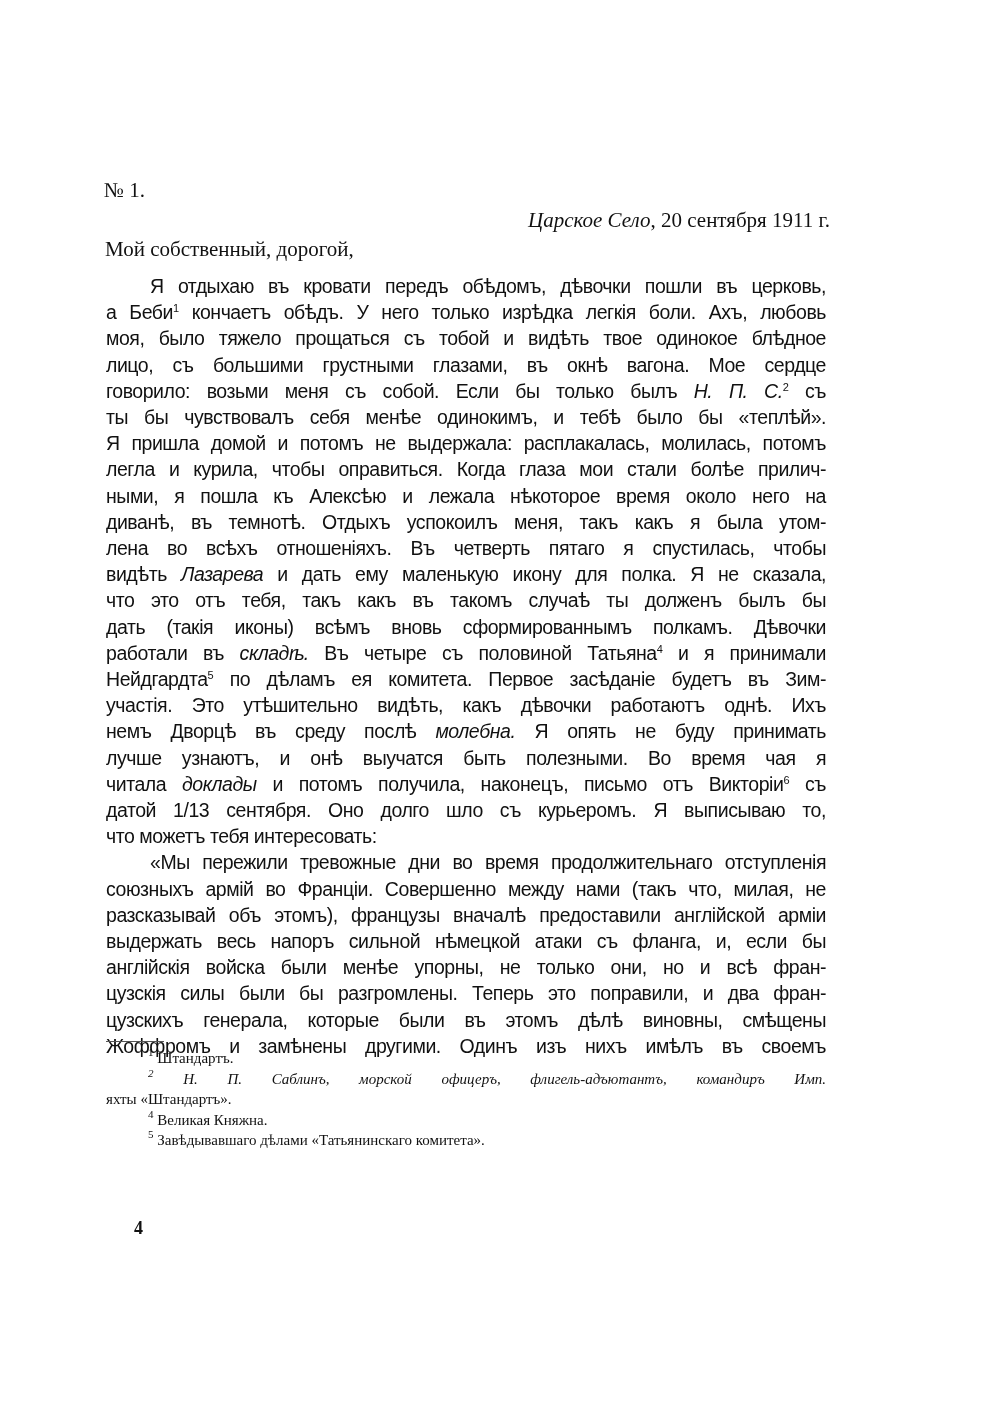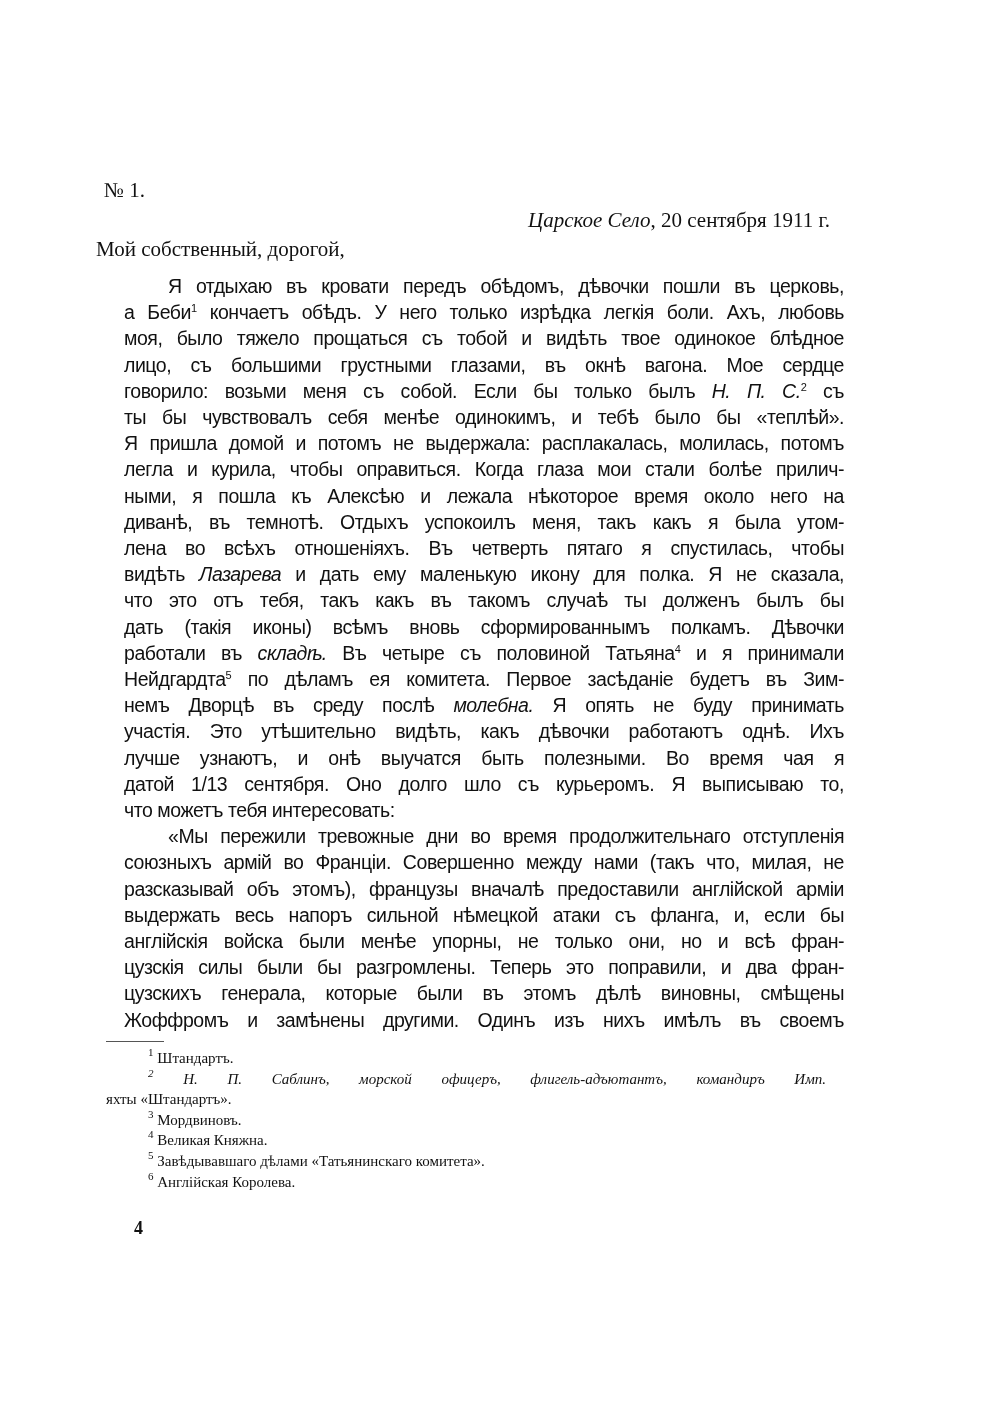--- a/index.html
+++ b/index.html
@@ -2,22 +2,22 @@
 <html><head>
 <meta charset="utf-8">
 <style>
   html, body { margin: 0; padding: 0; background: #ffffff; }
   body { width: 1000px; height: 1418px; position: relative; overflow: hidden;
          font-family: "Liberation Serif", serif; color: #111; }
   .page { position: absolute; left: 0; top: 0; width: 1000px; height: 1418px; }
   .num { position: absolute; left: 104px; top: 178px; font-size: 21px; }
   .place { position: absolute; right: 170px; top: 208px; font-size: 21px; }
   .place i { font-style: italic; margin-top: 12px; }
-  .salut { position: absolute; left: 96px; top: 237px; font-size: 21px; }
-  .body { position: absolute; left: 124px; top: 273px; width: 720px;
+  .salut { position: absolute; left: 105px; top: 237px; font-size: 21px; }
+  .body { position: absolute; left: 106px; top: 273px; width: 720px;
           font-family: "Liberation Sans Narrow", "Liberation Sans", sans-serif;
           font-size: 19.5px; line-height: 26.2px; }
   .line { display: block; white-space: nowrap; text-align: justify;
           text-align-last: justify; letter-spacing: -0.45px; }
   .line.last { text-align-last: left; }
   .line.indent { padding-left: 44px; }
   .line i { font-style: italic; }
   sup { font-size: 11px; vertical-align: 7px; line-height: 0; }
   .rule { position: absolute; left: 106px; top: 1041px; width: 58px; height: 1px; background: #555; }
   .notes { position: absolute; left: 106px; top: 1048px; width: 720px;
@@ -44,38 +44,37 @@
       <span class="line"><span>Я пришла домой и потомъ не выдержала: расплакалась, молилась, потомъ</span></span>
       <span class="line"><span>легла и курила, чтобы оправиться. Когда глаза мои стали болѣе прилич-</span></span>
       <span class="line"><span>ными, я пошла къ Алексѣю и лежала нѣкоторое время около него на</span></span>
       <span class="line"><span>диванѣ, въ темнотѣ. Отдыхъ успокоилъ меня, такъ какъ я была утом-</span></span>
       <span class="line"><span>лена во всѣхъ отношеніяхъ. Въ четверть пятаго я спустилась, чтобы</span></span>
       <span class="line"><span>видѣть </span><i>Лазарева</i><span> и дать ему маленькую икону для полка. Я не сказала,</span></span>
       <span class="line"><span>что это отъ тебя, такъ какъ въ такомъ случаѣ ты долженъ былъ бы</span></span>
       <span class="line"><span>дать (такія иконы) всѣмъ вновь сформированнымъ полкамъ. Дѣвочки</span></span>
       <span class="line"><span>работали въ </span><i>складѣ.</i><span> Въ четыре съ половиной Татьяна</span><sup>4</sup><span> и я принимали</span></span>
       <span class="line"><span>Нейдгардта</span><sup>5</sup><span> по дѣламъ ея комитета. Первое засѣданіе будетъ въ Зим-</span></span>
+      <span class="line"><span>участія. Это утѣшительно видѣть, какъ дѣвочки работаютъ однѣ. Ихъ</span></span>
       <span class="line"><span>немъ Дворцѣ въ среду послѣ </span><i>молебна.</i><span> Я опять не буду принимать</span></span>
-      <span class="line"><span>участія. Это утѣшительно видѣть, какъ дѣвочки работаютъ однѣ. Ихъ</span></span>
       <span class="line"><span>лучше узнаютъ, и онѣ выучатся быть полезными. Во время чая я</span></span>
+      <span class="line"><span>читала </span><i>доклады</i><span> и потомъ получила, наконецъ, письмо отъ Викторіи</span><sup>6</sup><span> съ</span></span>
       <span class="line"><span>датой 1/13 сентября. Оно долго шло съ курьеромъ. Я выписываю то,</span></span>
       <span class="line last"><span>что можетъ тебя интересовать:</span></span>
       <span class="line indent"><span>«Мы пережили тревожные дни во время продолжительнаго отступленія</span></span>
       <span class="line"><span>союзныхъ армій во Франціи. Совершенно между нами (такъ что, милая, не</span></span>
       <span class="line"><span>разсказывай объ этомъ), французы вначалѣ предоставили англійской арміи</span></span>
       <span class="line"><span>выдержать весь напоръ сильной нѣмецкой атаки съ фланга, и, если бы</span></span>
       <span class="line"><span>англійскія войска были менѣе упорны, не только они, но и всѣ фран-</span></span>
       <span class="line"><span>цузскія силы были бы разгромлены. Теперь это поправили, и два фран-</span></span>
       <span class="line"><span>цузскихъ генерала, которые были въ этомъ дѣлѣ виновны, смѣщены</span></span>
       <span class="line"><span>Жоффромъ и замѣнены другими. Одинъ изъ нихъ имѣлъ въ своемъ</span></span>
     </div>
   <div class="rule"></div>
   <div class="notes" id="notes">
       <span class="note i1"><sup>1</sup><span> Штандартъ.</span></span>
       <span class="note i1 just"><sup>2</sup><span> Н. П. Саблинъ, морской офицеръ, флигель-адъютантъ, командиръ Имп.</span></span>
       <span class="note"><span>яхты «Штандартъ».</span></span>
-      <span class="note i1"><sup>3</sup><span> Мордвиновъ.</span></span>
       <span class="note i1"><sup>4</sup><span> Великая Княжна.</span></span>
       <span class="note i1"><sup>5</sup><span> Завѣдывавшаго дѣлами «Татьянинскаго комитета».</span></span>
-      <span class="note i1"><sup>6</sup><span> Англійская Королева.</span></span>
     </div>
   <div class="pageno">4</div>
 </div>
 
 </body></html>

